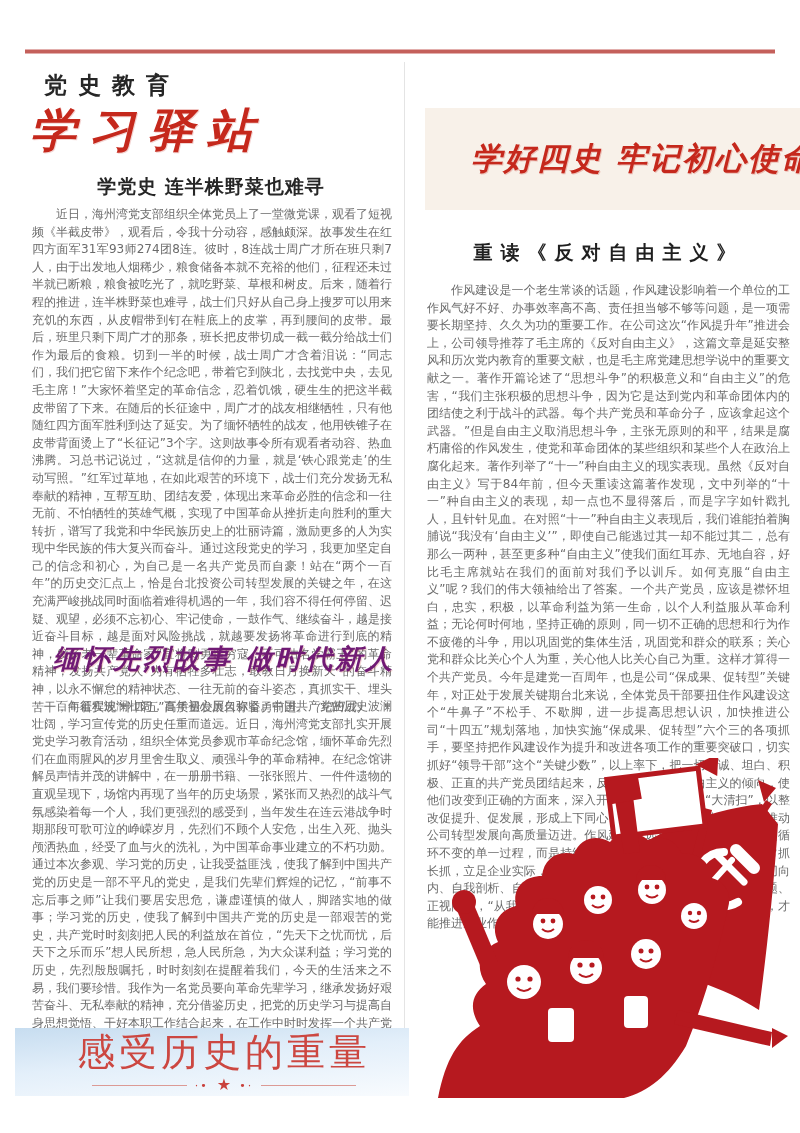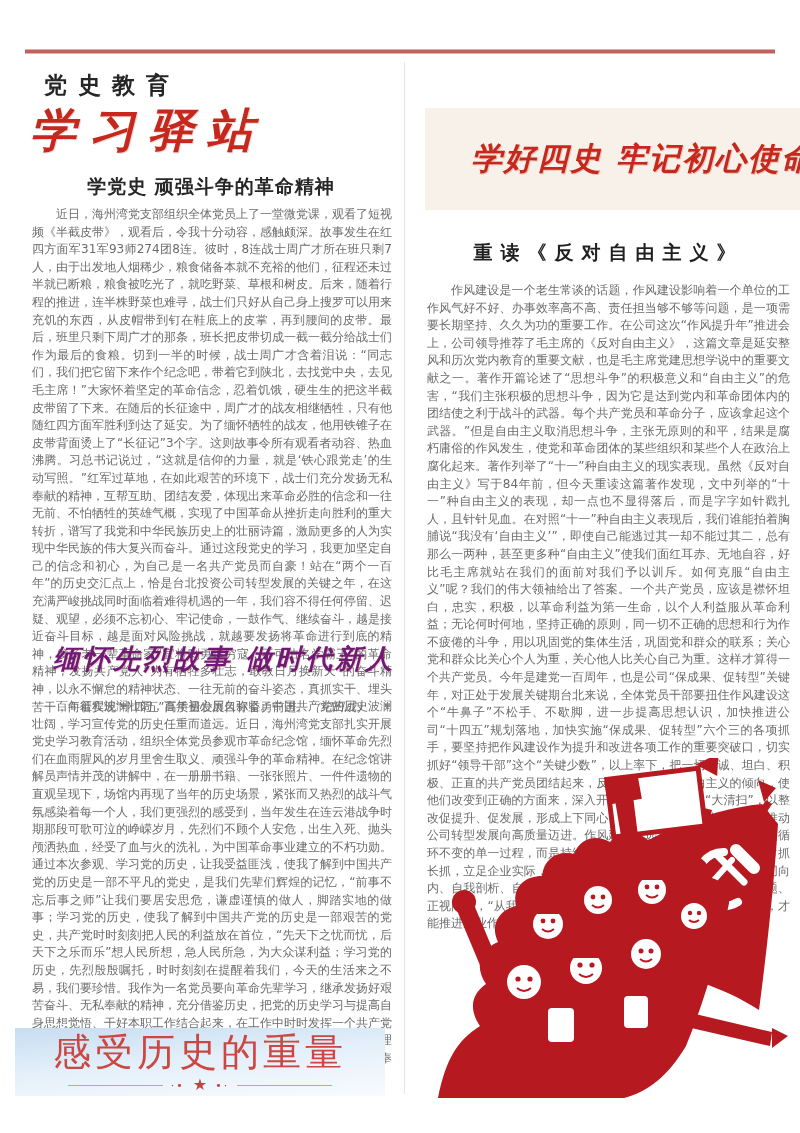--- a/index.html
+++ b/index.html
@@ -21,21 +21,21 @@
         text-indent:2em;}
   .body .byline{text-indent:0;font-style:italic;}
   .body1{position:absolute;left:32px;top:206px;width:360px;}
   .a2-title{position:absolute;left:30px;top:628px;width:362px;margin:13px;text-align:center;
           font-size:27px;font-weight:bold;font-style:italic;color:#701a75;letter-spacing:3px;
           text-shadow:1px 1px 0 rgba(197,40,28,.2);}
   .body2{position:absolute;left:32px;top:698px;width:360px;}
 
   .blue-banner{position:absolute;left:15px;top:1028px;width:370px;height:68px;
           background:linear-gradient(175deg,#c7ddf0 0%,#e3effa 45%,#f8fbfe 100%);
-          display:flex;flex-direction:column;align-items:center;justify-content:center;}
+          display:flex;flex-direction:column;align-items:center;justify-content:center;padding-left:24px;}
   .banner-text{font-family:"DejaVu Serif",serif;font-size:38px;color:#cc4741;letter-spacing:4px;
           line-height:1;margin-top:2px;}
   .banner-orn{display:flex;align-items:center;gap:8px;margin-top:6px;}
   .orn-line{display:inline-block;width:95px;height:1px;background:#dc9a95;}
   .orn-dots{font-size:11px;color:#c9413c;letter-spacing:2px;line-height:1;}
   .orn-star{font-size:16px;color:#c9413c;line-height:1;}
 
   
   .beige-banner{position:absolute;left:425px;top:108px;width:435px;height:102px;
           background:#f8f1e9;display:flex;align-items:center;justify-content:center;}
@@ -50,21 +50,21 @@
 <body>
 
 <div class="page">
 
   <div class="top-rule"></div>
   <div class="divider-v"></div>
 
   <div class="kicker">党史教育</div>
   <div class="masthead-left">学习驿站</div>
 
-  <h2 class="a1-title">学党史 顽强斗争的革命精神</h2>
+  <h2 class="a1-title">学党史 连半株野菜也难寻</h2>
   <p class="body body1"><span>近日，海州湾党支部组织全体党员上了一堂微党课，观看了短视频《半截皮带》，观看后，令我十分动容，感触颇深。故事发生在红四方面军31军93师274团8连。彼时，8连战士周广才所在班只剩7人，由于出发地人烟稀少，粮食储备本就不充裕的他们，征程还未过半就已断粮，粮食被吃光了，就吃野菜、草根和树皮。后来，随着行程的推进，连半株野菜也难寻，战士们只好从自己身上搜罗可以用来充饥的东西，从皮帽带到钉在鞋底上的皮掌，再到腰间的皮带。最后，班里只剩下周广才的那条，班长把皮带切成一截一截分给战士们作为最后的食粮。切到一半的时候，战士周广才含着泪说：“同志们，我们把它留下来作个纪念吧，带着它到陕北，去找党中央，去见毛主席！”大家怀着坚定的革命信念，忍着饥饿，硬生生的把这半截皮带留了下来。在随后的长征途中，周广才的战友相继牺牲，只有他随红四方面军胜利到达了延安。为了缅怀牺牲的战友，他用铁锥子在皮带背面烫上了“长征记”3个字。这则故事令所有观看者动容、热血沸腾。习总书记说过，“这就是信仰的力量，就是‘铁心跟党走’的生动写照。”红军过草地，在如此艰苦的环境下，战士们充分发扬无私奉献的精神，互帮互助、团结友爱，体现出来革命必胜的信念和一往无前、不怕牺牲的英雄气概，实现了中国革命从挫折走向胜利的重大转折，谱写了我党和中华民族历史上的壮丽诗篇，激励更多的人为实现中华民族的伟大复兴而奋斗。通过这段党史的学习，我更加坚定自己的信念和初心，为自己是一名共产党员而自豪！站在“两个一百年”的历史交汇点上，恰是台北投资公司转型发展的关键之年，在这充满严峻挑战同时面临着难得机遇的一年，我们容不得任何停留、迟疑、观望，必须不忘初心、牢记使命，一鼓作气、继续奋斗，越是接近奋斗目标，越是面对风险挑战，就越要发扬将革命进行到底的精神，发扬老一辈革命家“宜将剩勇追穷寇，不可沽名学霸王”的革命精神，发扬共产党人“为有牺牲多壮志，敢教日月换新天”的奋斗精神，以永不懈怠的精神状态、一往无前的奋斗姿态，真抓实干、埋头苦干，向着实现“十四五”高质量发展目标奋勇前进。</span><span class="byline">（纪田成）</span></p>
 
   <h2 class="a2-title">缅怀先烈故事 做时代新人</h2>
   <p class="body body2"><span>百年征程波澜壮阔，百年初心历久弥坚。中国共产党的历史波澜壮阔，学习宣传党的历史任重而道远。近日，海州湾党支部扎实开展党史学习教育活动，组织全体党员参观市革命纪念馆，缅怀革命先烈们在血雨腥风的岁月里舍生取义、顽强斗争的革命精神。在纪念馆讲解员声情并茂的讲解中，在一册册书籍、一张张照片、一件件遗物的直观呈现下，场馆内再现了当年的历史场景，紧张而又热烈的战斗气氛感染着每一个人，我们更强烈的感受到，当年发生在连云港战争时期那段可歌可泣的峥嵘岁月，先烈们不顾个人安危，出生入死、抛头颅洒热血，经受了血与火的洗礼，为中国革命事业建立的不朽功勋。通过本次参观、学习党的历史，让我受益匪浅，使我了解到中国共产党的历史是一部不平凡的党史，是我们先辈们辉煌的记忆，“前事不忘后事之师”让我们要居安思危，谦虚谨慎的做人，脚踏实地的做事；学习党的历史，使我了解到中国共产党的历史是一部艰苦的党史，共产党时时刻刻把人民的利益放在首位，“先天下之忧而忧，后天下之乐而乐”想人民所想，急人民所急，为大众谋利益；学习党的历史，先烈殷殷嘱托，时时刻刻在提醒着我们，今天的生活来之不易，我们要珍惜。我作为一名党员要向革命先辈学习，继承发扬好艰苦奋斗、无私奉献的精神，充分借鉴历史，把党的历史学习与提高自身思想觉悟、干好本职工作结合起来，在工作中时时发挥一个共产党员的先锋模范作用，刻刻掌握精湛的专业知识和业务能力，争做有理想、有本领、有担当、努力奋斗的时代新人，为企业的转型发展，奉献自己的光和热。</span><span class="byline">（苏玲）</span></p>
 
   <div class="blue-banner">
     <div class="banner-text">感受历史的重量</div>
     <div class="banner-orn">
       <span class="orn-line"></span>
       <span class="orn-dots">·•</span>

